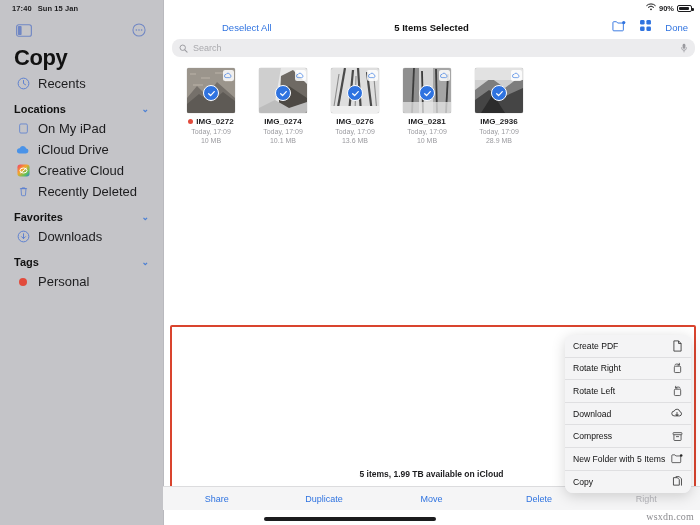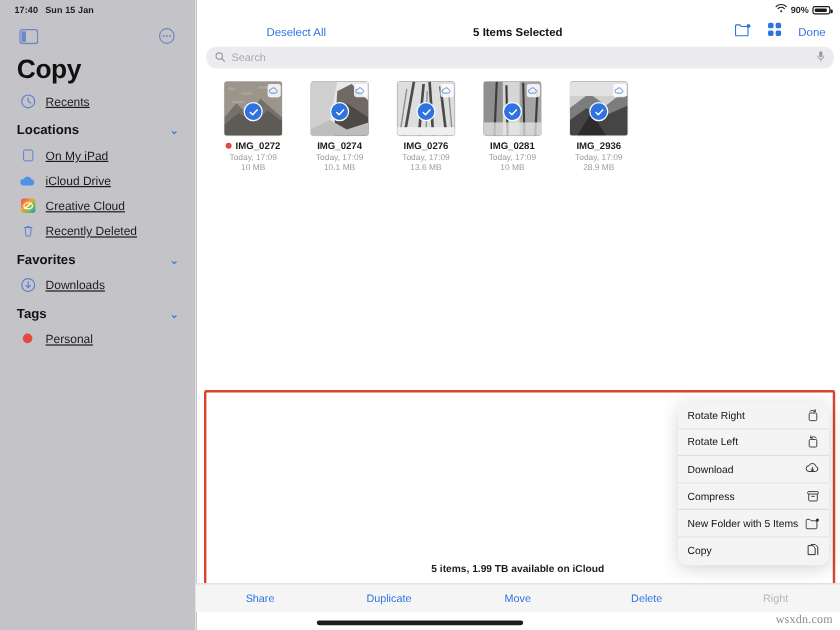--- a/index.html
+++ b/index.html
@@ -43,27 +43,26 @@
   .sb-icon-btn { width: 20px; height: 20px; display: flex; align-items: center; justify-content: center; }
   .files-title {
     font-size: 22px;
     font-weight: bold;
     color: #111;
     padding: 5px 0 2px 14px;
     letter-spacing: -0.4px;
   }
   .sb-row {
     display: flex;
-    align-items: flex-end;
+    align-items: center;
     gap: 8px;
     padding: 3px 0 3px 16px;
     height: 21px;
-    font-size: 10px;
+    font-size: 13px;
     color: #1c1c1e;
-    text-decoration: underline;
   }
   .sb-row .glyph { width: 14px; height: 14px; display:flex; align-items:center; justify-content:center; flex: 0 0 14px;}
   .sb-section {
     display: flex;
     align-items: center;
     justify-content: space-between;
     padding: 9px 14px 3px 14px;
     font-size: 11px;
     font-weight: bold;
     color: #111;
@@ -610,20 +609,29 @@
         <div class="fmeta">Today, 17:09</div>
         <div class="fmeta">28.9 MB</div>
       </div>
 
     </div>
 
     <div class="itemsinfo">5 items, 1.99 TB available on iCloud</div>
 
     <div id="ctxmenu">
       <div class="mi">
+        <span class="mlabel">Create PDF</span>
+        <span class="micon">
+          <svg viewBox="0 0 14 16" width="11" height="12">
+            <path d="M2.2 1.2h6.2l3.4 3.5v10.1H2.2z" fill="none" stroke="#111" stroke-width="1.05"></path>
+            <path d="M8.4 1.2v3.5h3.4" fill="none" stroke="#111" stroke-width="1.05"></path>
+          </svg>
+        </span>
+      </div>
+      <div class="mi">
         <span class="mlabel">Rotate Right</span>
         <span class="micon">
           <svg viewBox="0 0 16 16" width="11" height="12">
             <rect x="3.4" y="5.4" width="9.2" height="9.2" rx="1.4" fill="none" stroke="#111" stroke-width="1.05"></rect>
             <path d="M4 3.6a4 4 0 0 1 6.2-.4" fill="none" stroke="#111" stroke-width="1.05" stroke-linecap="round"></path>
             <path d="M10.6 1.1l0.5 2.4-2.4 0.3" fill="none" stroke="#111" stroke-width="1.05" stroke-linecap="round" stroke-linejoin="round"></path>
           </svg>
         </span>
       </div>
       <div class="mi">

